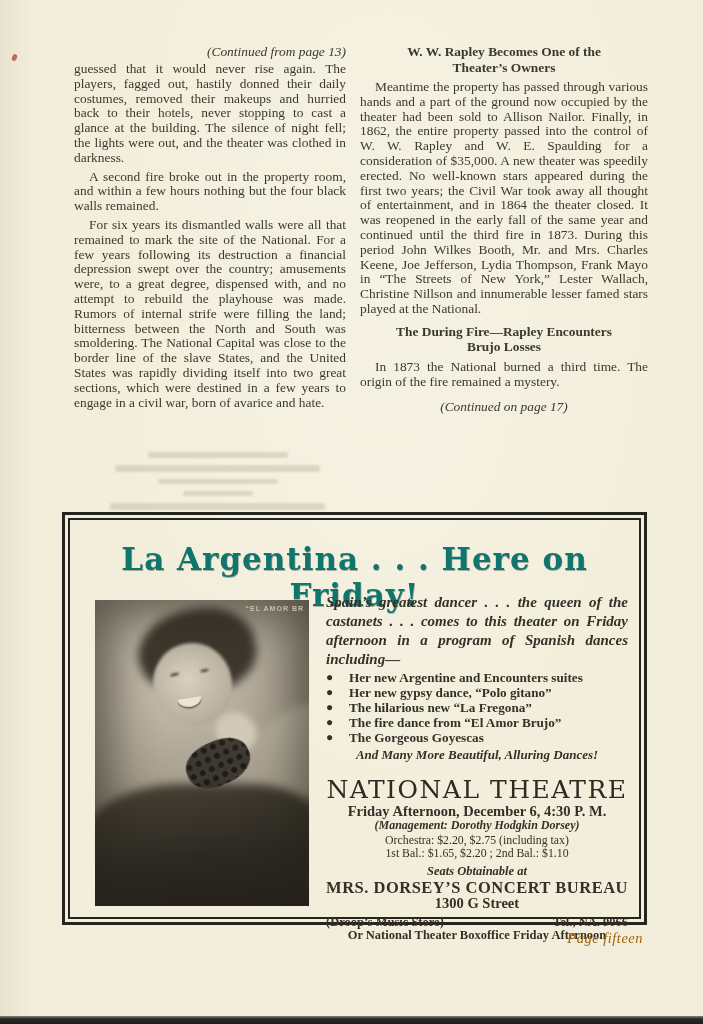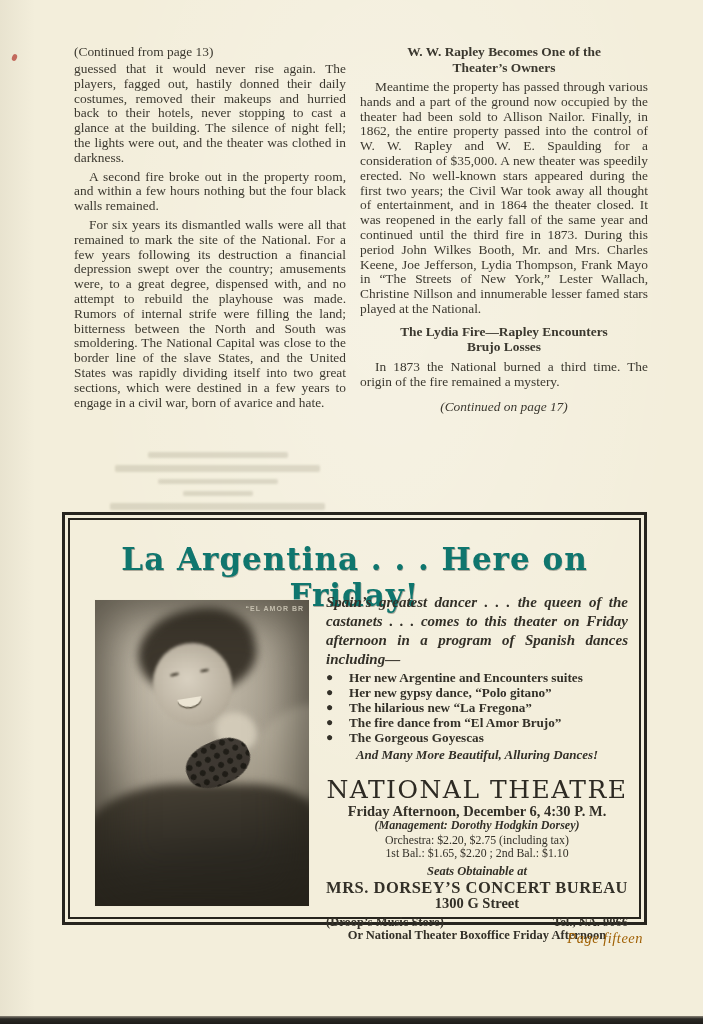--- a/index.html
+++ b/index.html
@@ -20,21 +20,21 @@
     background:#b84a3e; border-radius:50%; opacity:.8; transform:rotate(20deg); }
   .bottom-edge { position:absolute; left:0; bottom:0; width:703px; height:8px;
     background:linear-gradient(180deg,#8a8578 0%, #2b2a26 35%, #1d1c19 100%); }
   .page-num { position:absolute; top:930px; right:60px;
     font-style:italic; font-size:14.5px; letter-spacing:.5px; color:#a16207; }
 
   
   .col { position:absolute; top:44px; }
   .col-left  { left:74px;  width:272px; }
   .col-right { left:360px; width:288px; }
-  .cont-line { text-align:left; font-size:13.4px; line-height:15px; margin-bottom:3px; }
+  .cont-line { text-align:right; font-style:italic; font-size:13.4px; line-height:15px; margin-bottom:3px; }
   .body-p { font-size:13.4px; line-height:14.8px; text-align:justify; margin-bottom:4px; }
   .body-p.indent { text-indent:15px; }
   .col-head { font-weight:bold; text-align:center; font-size:13.4px; line-height:15.5px; margin-bottom:5px; }
   .col-head.mt { margin-top:7px; }
   .cont-on { text-align:center; font-style:italic; font-size:13.4px; margin-top:10px; }
 
   
   .ghost { position:absolute; left:95px; top:452px; width:245px; filter:blur(1.3px); }
   .ghost div { background:rgba(122,114,90,0.20); border-radius:2px; margin:0 auto 7px auto; }
   .g1{width:140px;height:6px;margin-right:20px;} .g2{width:205px;height:7px;}
@@ -124,21 +124,21 @@
     <div class="g5"></div>
 </div>
 
 <div class="col col-right">
   <div class="col-head">
     <span>W. W. Rapley Becomes One of the</span><br>
     <span>Theater’s Owners</span>
   </div>
   <p class="body-p indent">Meantime the property has passed through various hands and a part of the ground now occupied by the theater had been sold to Allison Nailor.  Finally, in 1862, the entire property passed into the control of W. W. Rapley and W. E. Spaulding for a consideration of $35,000.  A new theater was speedily erected.  No well-known stars appeared during the first two years; the Civil War took away all thought of entertainment, and in 1864 the theater closed.  It was reopened in the early fall of the same year and continued until the third fire in 1873.  During this period John Wilkes Booth, Mr. and Mrs. Charles Keene, Joe Jefferson, Lydia Thompson, Frank Mayo in “The Streets of New York,” Lester Wallach, Christine Nillson and innumerable lesser famed stars played at the National.</p>
   <div class="col-head mt">
-    <span>The Lydia Fire—Rapley Encounters</span><br>
+    <span>The During Fire—Rapley Encounters</span><br>
     <span>Brujo Losses</span>
   </div>
   <p class="body-p indent">In 1873 the National burned a third time. The origin of the fire remained a mystery.</p>
   <div class="cont-on">(Continued on page 17)</div>
 </div>
 
 <div class="ad">
   <div class="ad-inner">
     <div class="ad-title">La Argentina . . . Here on Friday!</div>
 

